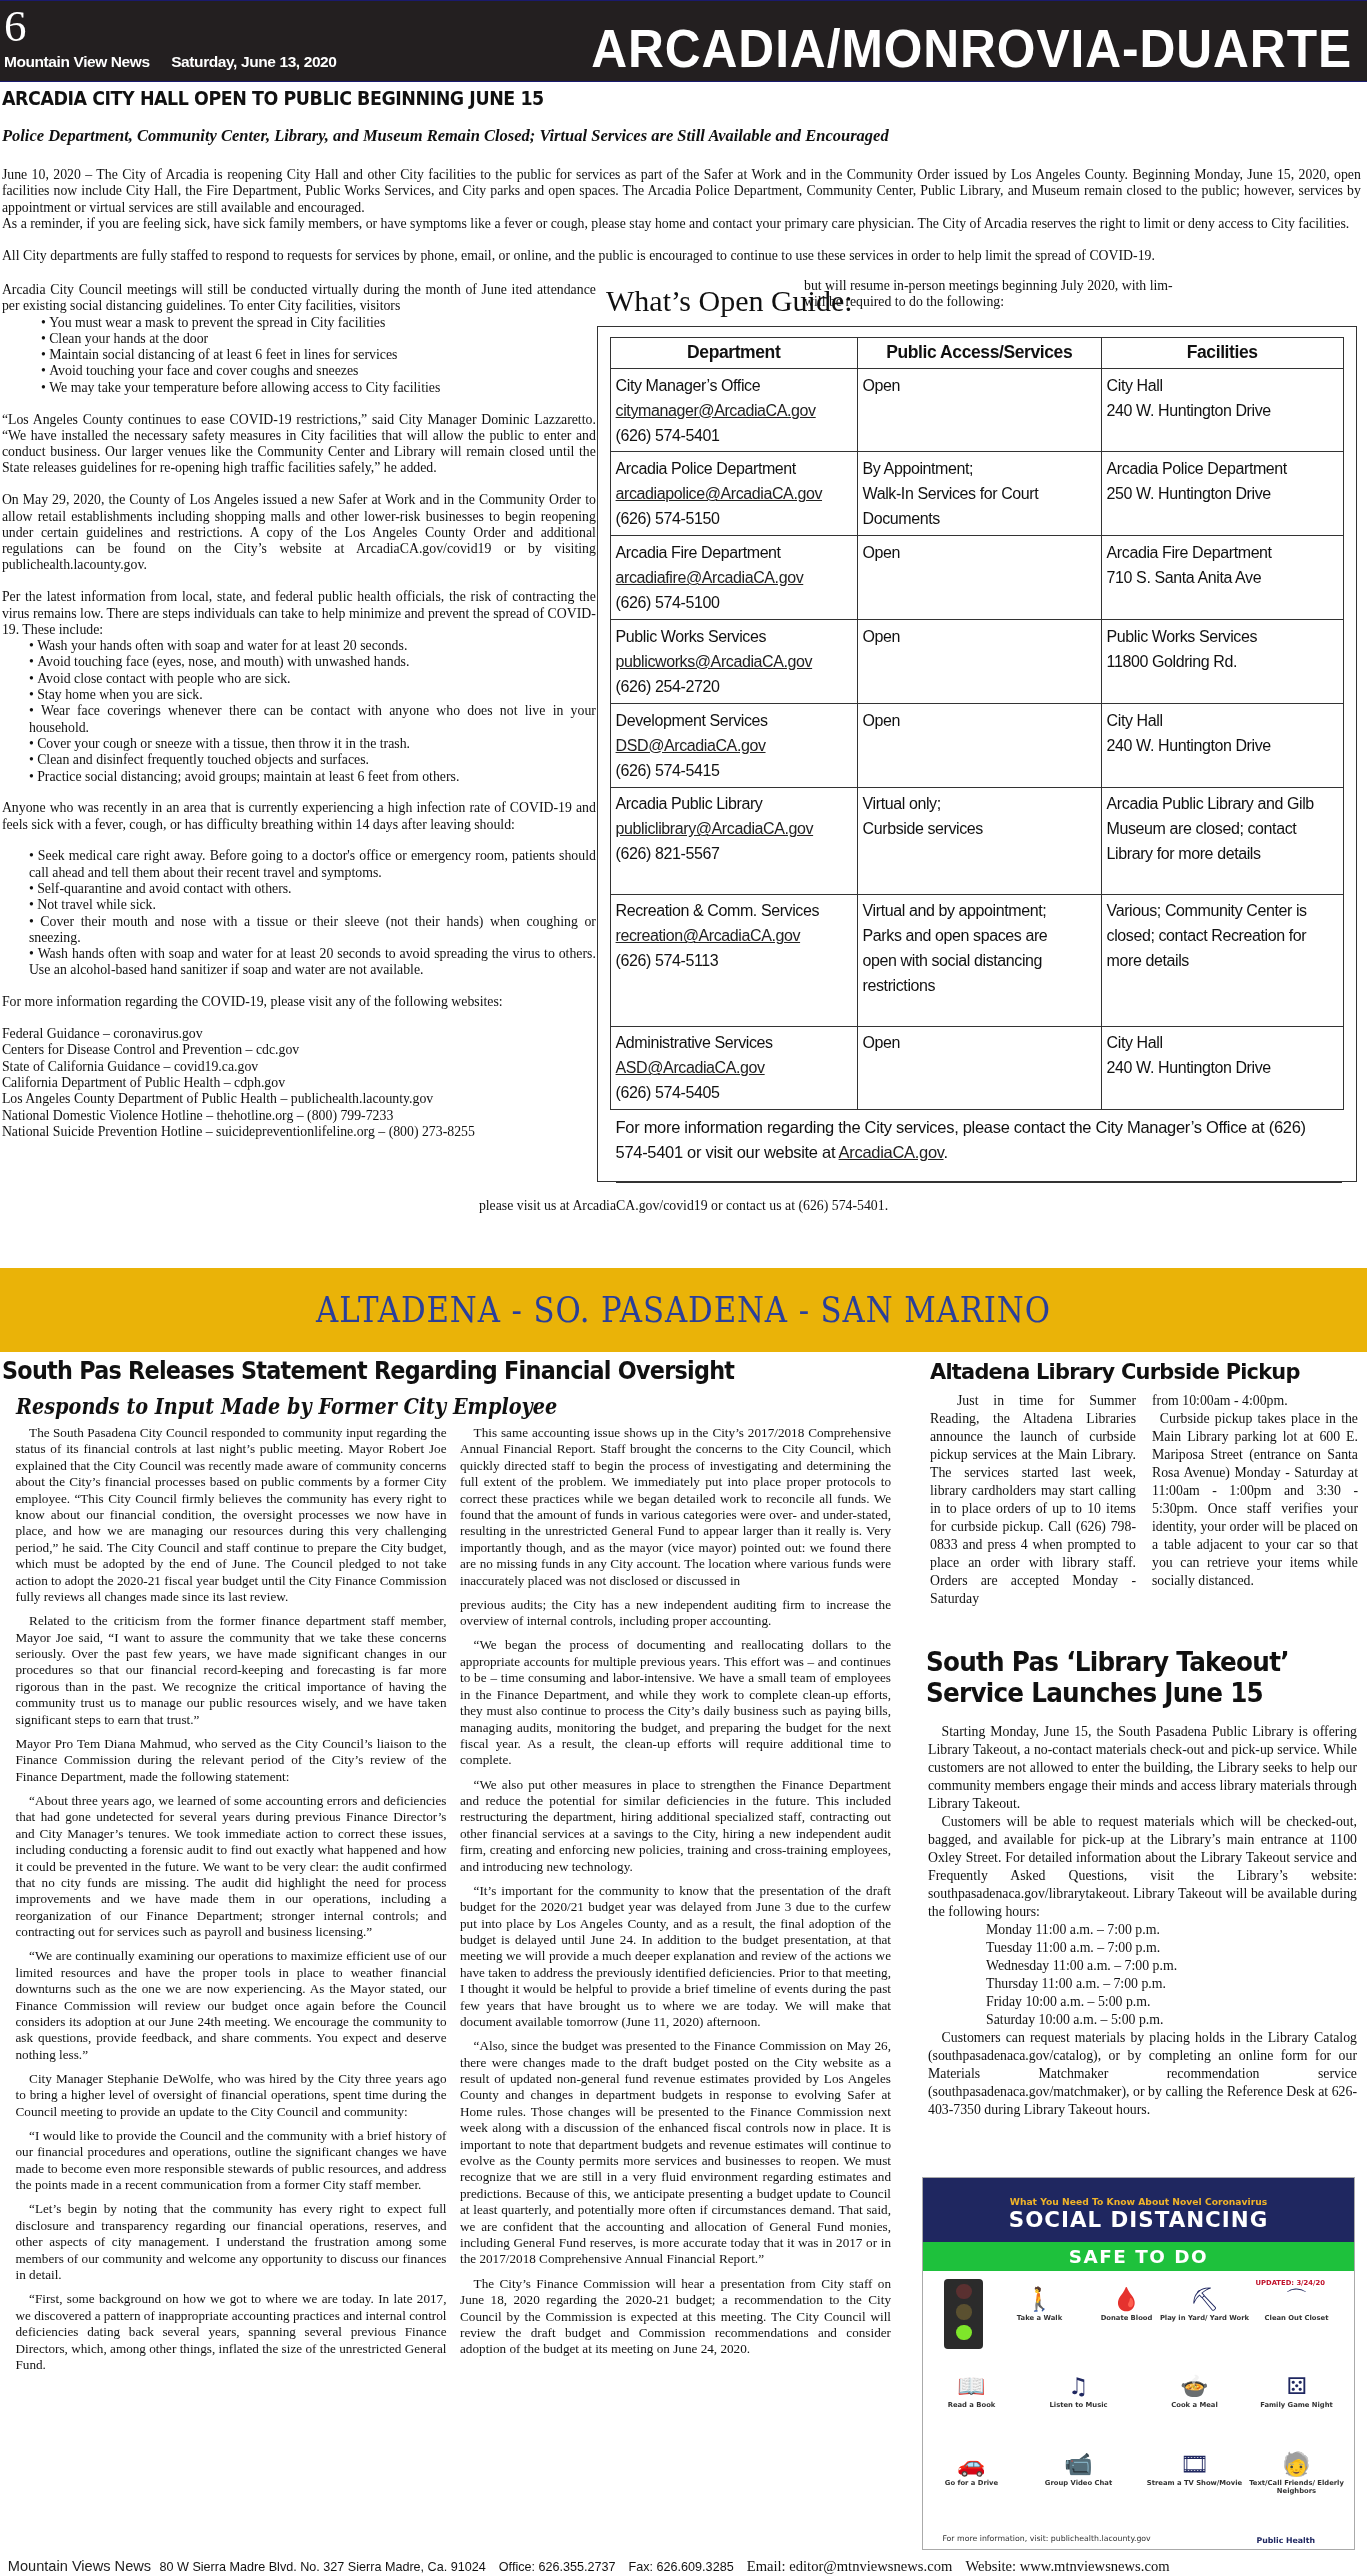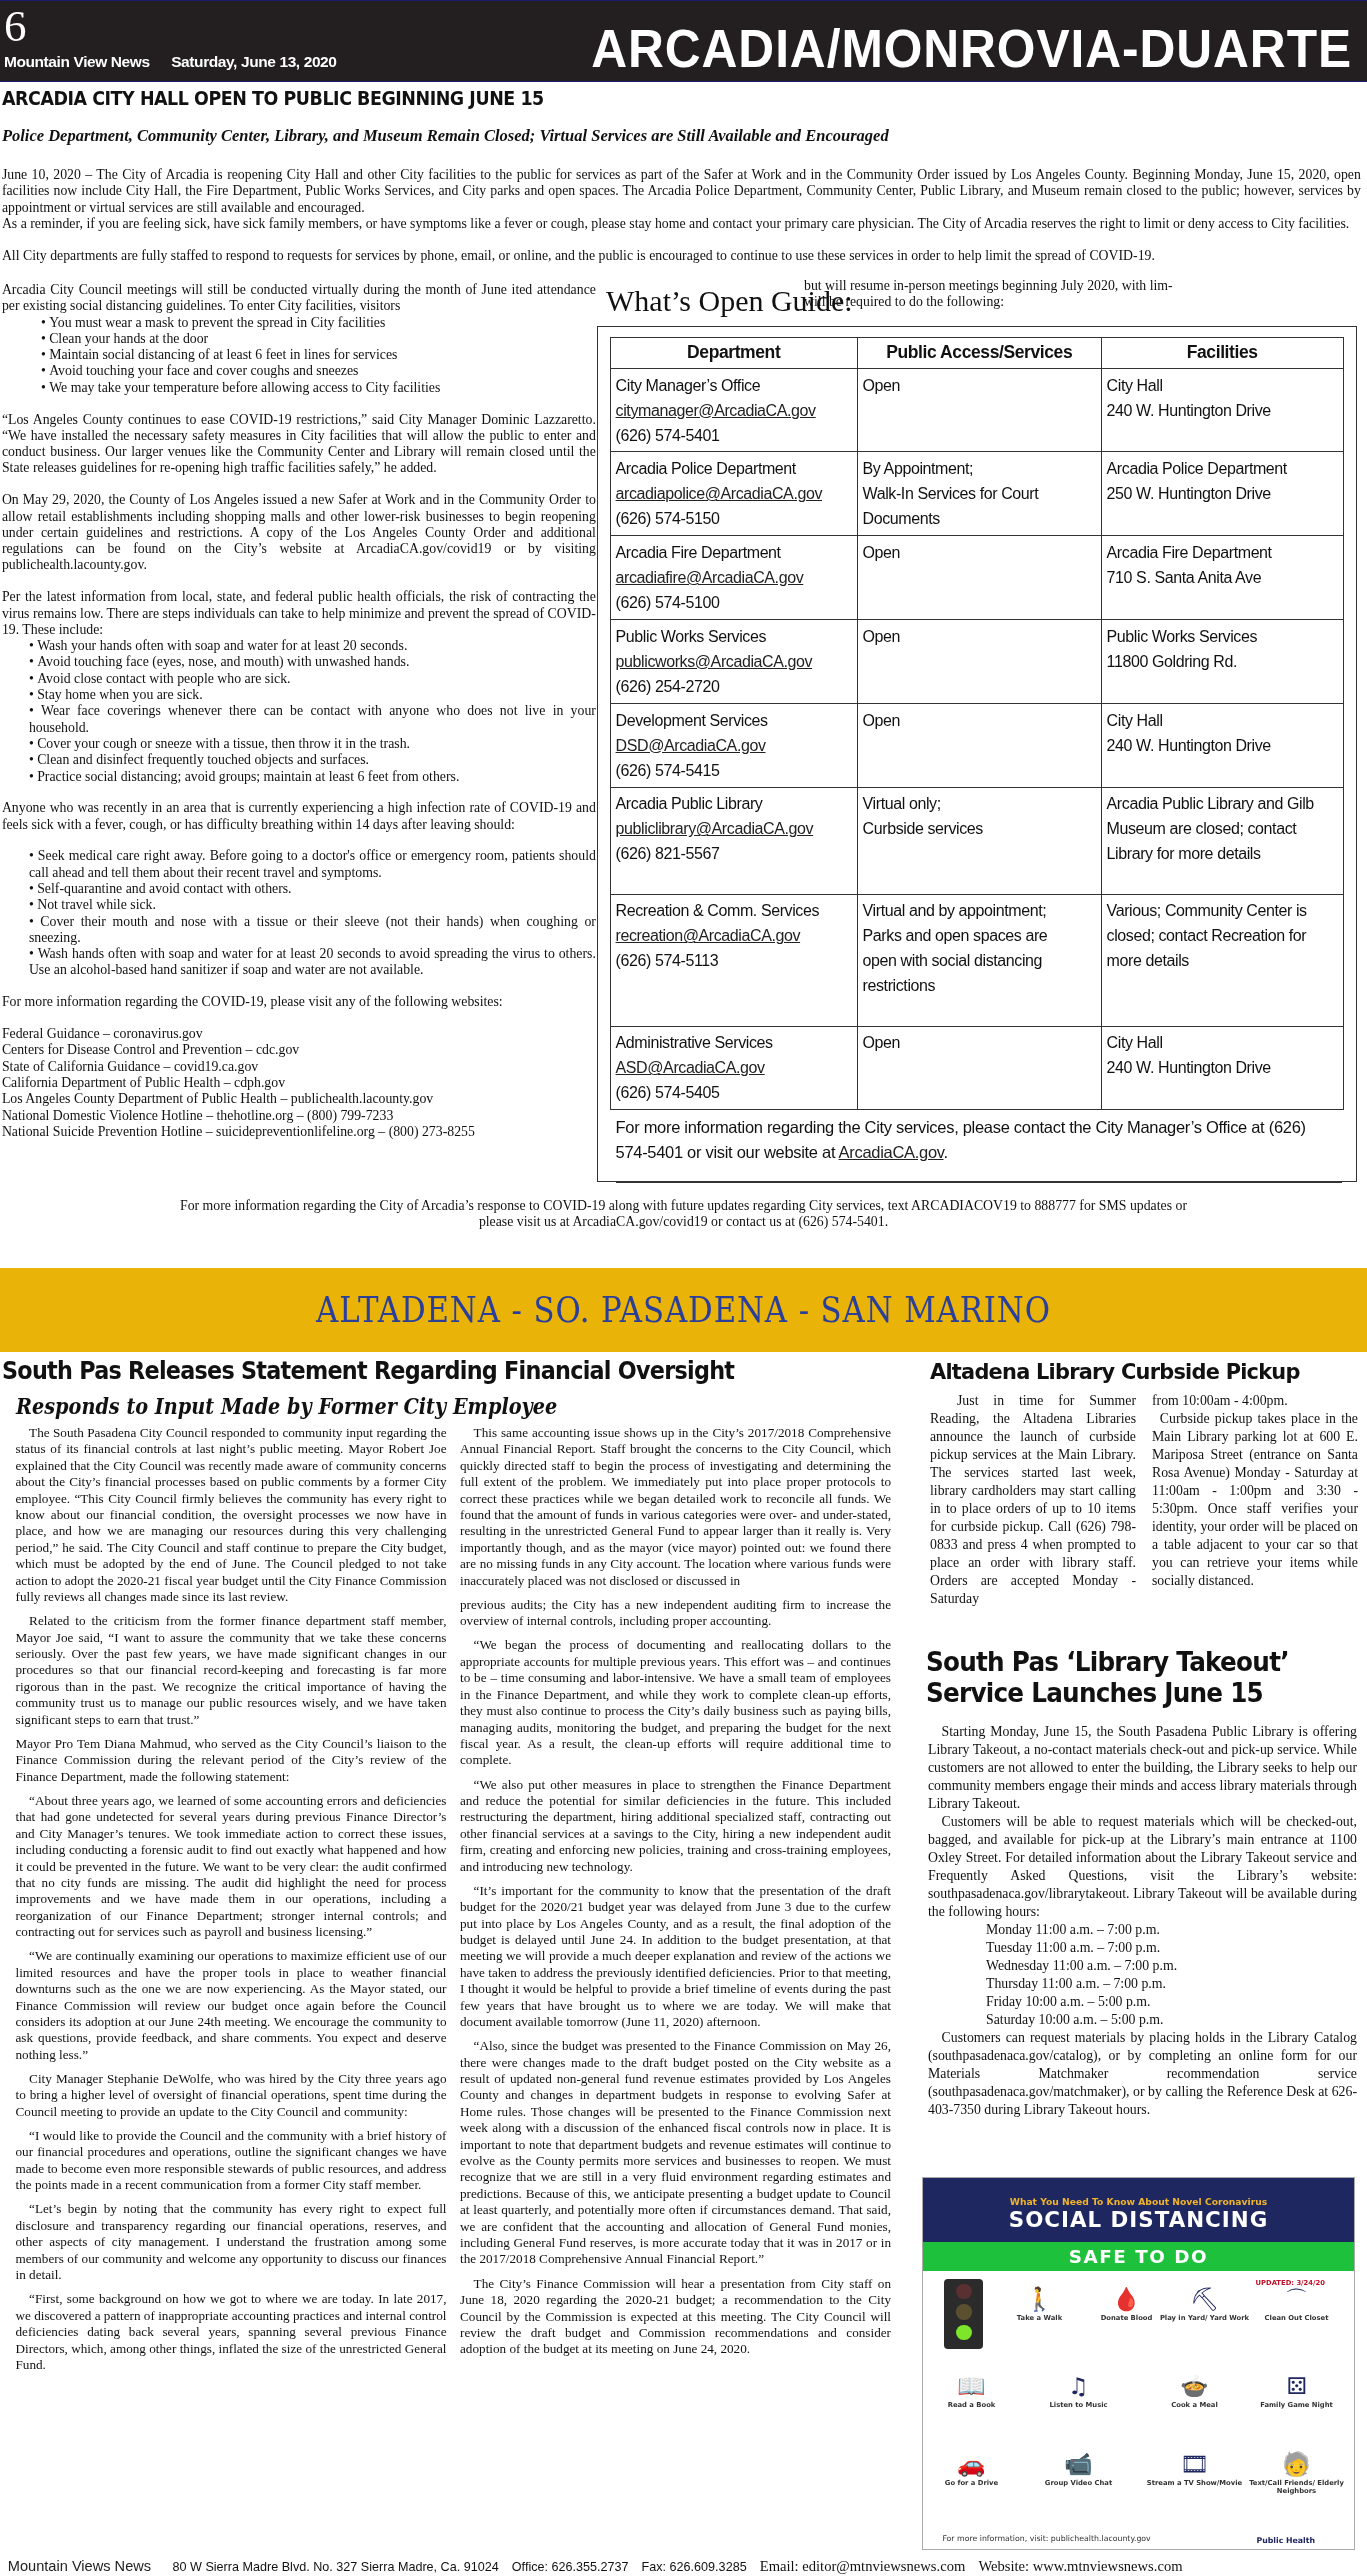--- a/index.html
+++ b/index.html
@@ -69,21 +69,21 @@
   .traffic { position: absolute; left: 21.4px; top: 101px; width: 39px; height: 70px; background: #2b2b2b; border-radius: 3.9px; }
   .traffic .lamp { width: 15.5px; height: 15.5px; border-radius: 50%; margin: 4.9px auto 0; }
   .grid-items { position: absolute; left: 0; top: 107px; width: 433px; height: 243px; }
   .item { position: absolute; width: 97px; text-align: center; color: #333; font-size: 6.8px; font-weight: bold; }
   .item .ico { display: block; color: #1f2760; font-size: 23px; line-height: 29px; font-weight: normal; }
   .poster-foot { position: absolute; left: 19.4px; bottom: 5.8px; font-size: 7.8px; color: #333; }
   .poster-logo { position: absolute; right: 39px; bottom: 3.9px; font-size: 7.8px; font-weight: bold; color: #1f2760; }
 
   
   .footer { position: absolute; left: 7.8px; top: 2558px; width: 1359px; font-size: 13.6px; white-space: nowrap; }
-  .footer .brand { font-family: "Liberation Sans", sans-serif; font-size: 14.6px; color: #222; margin-right: 18px; }
+  .footer .brand { font-family: "Liberation Sans", sans-serif; font-size: 14.6px; color: #222; margin-right: 5px; }
   .footer .sans { font-family: "Liberation Sans", sans-serif; font-size: 12.6px; margin-right: 9.7px; }
   .footer .serif { font-family: "Liberation Serif", serif; font-size: 14.6px; margin-right: 9.7px; }
 </style>
 </head>
 <body>
 
 <header class="masthead">
   <div class="page-num">6</div>
   <div class="pub-line">
     <span>Mountain View News</span>
@@ -137,21 +137,20 @@
     <div>Centers for Disease Control and Prevention – cdc.gov</div>
     <div>State of California Guidance – covid19.ca.gov</div>
     <div>California Department of Public Health – cdph.gov</div>
     <div>Los Angeles County Department of Public Health – publichealth.lacounty.gov</div>
     <div>National Domestic Violence Hotline – thehotline.org – (800) 799-7233</div>
     <div>National Suicide Prevention Hotline – suicidepreventionlifeline.org – (800) 273-8255</div>
   </div>
 </div>
 
 <div class="arc-footnote">
-  <div>For more information regarding the City of Arcadia’s response to COVID-19 along with future updates regarding City services, text ARCADIACOV19 to 888777 for SMS updates or</div>
   <div>please visit us at ArcadiaCA.gov/covid19 or contact us at (626) 574-5401.</div>
 </div>
 
 <div class="guide-title">What’s Open Guide:</div>
 <div class="guide-aside">
   <div>but will resume in-person meetings beginning July 2020, with lim-</div>
   <div>will be required to do the following:</div>
 </div>
 
 <div class="guide-box">

